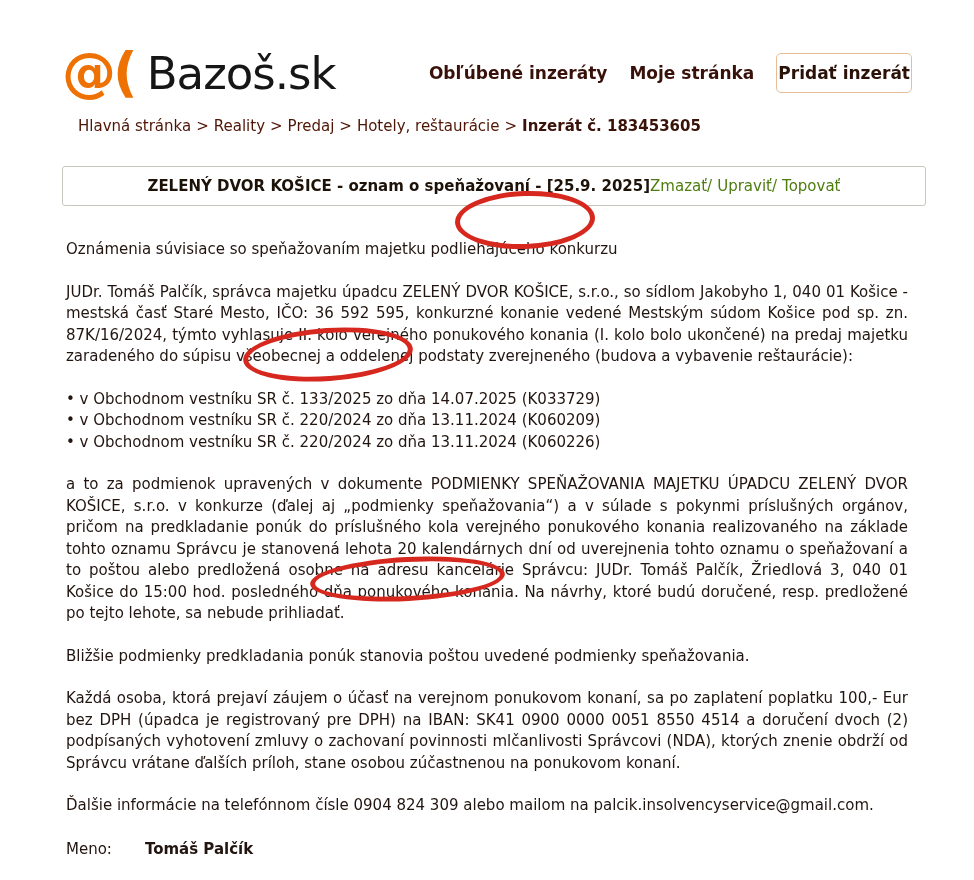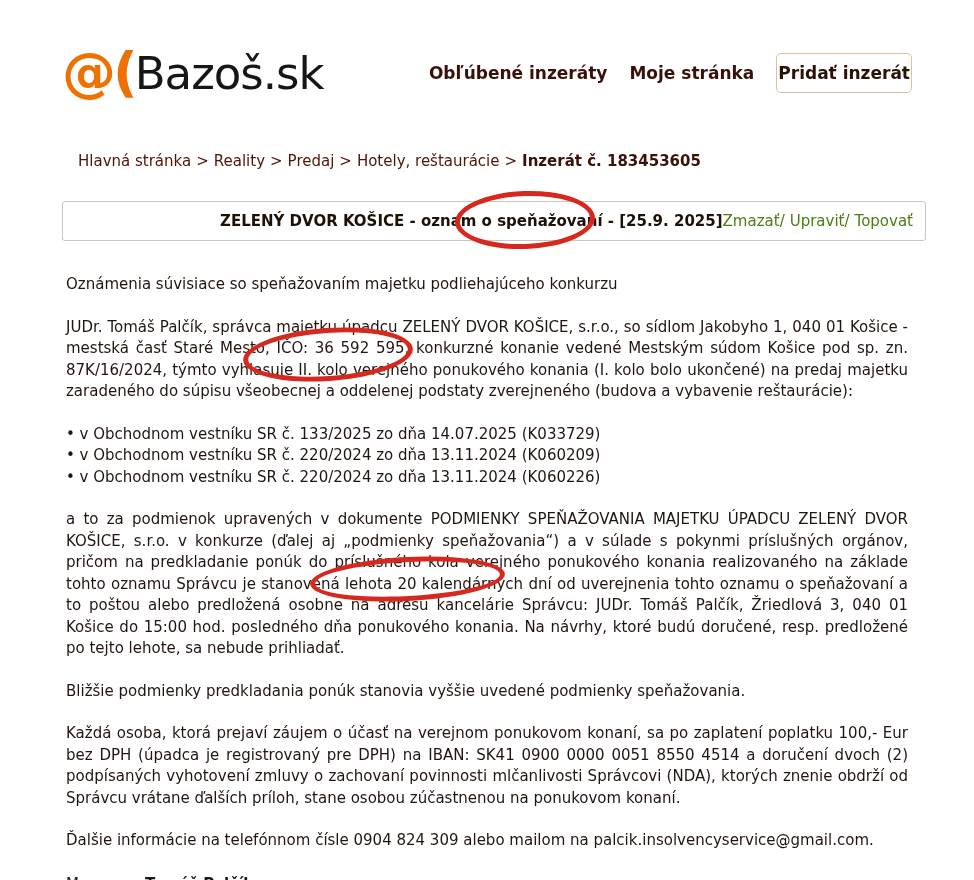--- a/index.html
+++ b/index.html
@@ -11,41 +11,41 @@
     color: #221510;
     position: relative;
     overflow: hidden;
   }
   a { color: inherit; text-decoration: none; cursor: pointer; }
 
   
   .header { display: flex; align-items: center; padding: 46px 62px 0 62px; }
   .logo { display: flex; align-items: center; cursor: pointer; }
   .logo-symbol { color: #ee7203; font-size: 54px; font-weight: bold; letter-spacing: -3px; line-height: 1; }
-  .logo-text { color: #161616; font-size: 45px; letter-spacing: -1px; margin-left: 0; line-height: 1; }
+  .logo-text { color: #161616; font-size: 45px; letter-spacing: -1px; margin-left: 12px; line-height: 1; }
   .nav { margin-left: auto; display: flex; align-items: center; gap: 22px; }
   .nav-link { font-size: 17px; font-weight: bold; color: #38120a; }
   .add-btn {
     font-size: 17px; font-weight: bold; color: #2a1208;
     border: 1px solid #e7bd98; border-radius: 5px;
     padding: 9px 1px; background: #fff;
   }
 
   
-  .breadcrumb { margin: 52px 0 0 78px; font-size: 15px; color: #4e1505; }
+  .breadcrumb { margin: 17px 0 0 78px; font-size: 15px; color: #4e1505; }
   .breadcrumb a { color: #4e1505; }
   .breadcrumb .sep { margin: 0 5px; color: #4e1505; }
   .breadcrumb .current { font-weight: bold; color: #3a1208; }
 
   
   .title-bar {
     margin: 31px 0 0 62px; width: 864px;
     border: 1px solid #c9c6c0; border-radius: 3px;
     background: #fff;
-    display: flex; justify-content: flex-end; align-items: center;
+    display: flex; justify-content: center; align-items: center;
     padding: 10px 12px; font-size: 15px;
   }
   .listing-title { font-weight: bold; color: #1d1208; }
   .listing-actions { color: #4d7c0f; white-space: nowrap; }
   .listing-actions .slash { margin-right: 5px; }
 
   
   .main { margin: 33px 66px 0 66px; width: 842px; font-size: 15px; line-height: 21.5px; }
   .main p { margin: 17px 0 21px 0; text-align: justify; }
   .bullets { margin: 14px 0 21px 0; text-align: left; }
@@ -89,21 +89,21 @@
 
 <div class="main">
   <p>Oznámenia súvisiace so speňažovaním majetku podliehajúceho konkurzu</p>
   <p>JUDr. Tomáš Palčík, správca majetku úpadcu ZELENÝ DVOR KOŠICE, s.r.o., so sídlom Jakobyho 1, 040 01 Košice - mestská časť Staré Mesto, IČO: 36 592 595, konkurzné konanie vedené Mestským súdom Košice pod sp. zn. 87K/16/2024, týmto vyhlasuje II. kolo verejného ponukového konania (I. kolo bolo ukončené) na predaj majetku zaradeného do súpisu všeobecnej a oddelenej podstaty zverejneného (budova a vybavenie reštaurácie):</p>
   <div class="bullets">
     <div>• v Obchodnom vestníku SR č. 133/2025 zo dňa 14.07.2025 (K033729)</div>
     <div>• v Obchodnom vestníku SR č. 220/2024 zo dňa 13.11.2024 (K060209)</div>
     <div>• v Obchodnom vestníku SR č. 220/2024 zo dňa 13.11.2024 (K060226)</div>
   </div>
   <p>a to za podmienok upravených v dokumente PODMIENKY SPEŇAŽOVANIA MAJETKU ÚPADCU ZELENÝ DVOR KOŠICE, s.r.o. v konkurze (ďalej aj „podmienky speňažovania“) a v súlade s pokynmi príslušných orgánov, pričom na predkladanie ponúk do príslušného kola verejného ponukového konania realizovaného na základe tohto oznamu Správcu je stanovená lehota 20 kalendárnych dní od uverejnenia tohto oznamu o speňažovaní a to poštou alebo predložená osobne na adresu kancelárie Správcu: JUDr. Tomáš Palčík, Žriedlová 3, 040 01 Košice do 15:00 hod. posledného dňa ponukového konania. Na návrhy, ktoré budú doručené, resp. predložené po tejto lehote, sa nebude prihliadať.</p>
-  <p>Bližšie podmienky predkladania ponúk stanovia vyššie uvedené podmienky speňažovania.</p>
+  <p>Bližšie podmienky predkladania ponúk stanovia poštou uvedené podmienky speňažovania.</p>
   <p>Každá osoba, ktorá prejaví záujem o účasť na verejnom ponukovom konaní, sa po zaplatení poplatku 100,- Eur bez DPH (úpadca je registrovaný pre DPH) na IBAN: SK41 0900 0000 0051 8550 4514 a doručení dvoch (2) podpísaných vyhotovení zmluvy o zachovaní povinnosti mlčanlivosti Správcovi (NDA), ktorých znenie obdrží od Správcu vrátane ďalších príloh, stane osobou zúčastnenou na ponukovom konaní.</p>
   <p>Ďalšie informácie na telefónnom čísle 0904 824 309 alebo mailom na palcik.insolvencyservice@gmail.com.</p>
   <div class="meno-row">
     <span>Meno:</span>
     <span class="meno-name">Tomáš Palčík</span>
   </div>
 </div>
 
 <div id="annotations">
     <div class="annotation-ellipse" style="left: 455px; top: 191px; width: 140px; height: 58px; transform: rotate(-2deg); border-color: rgb(214, 40, 30);"></div>

